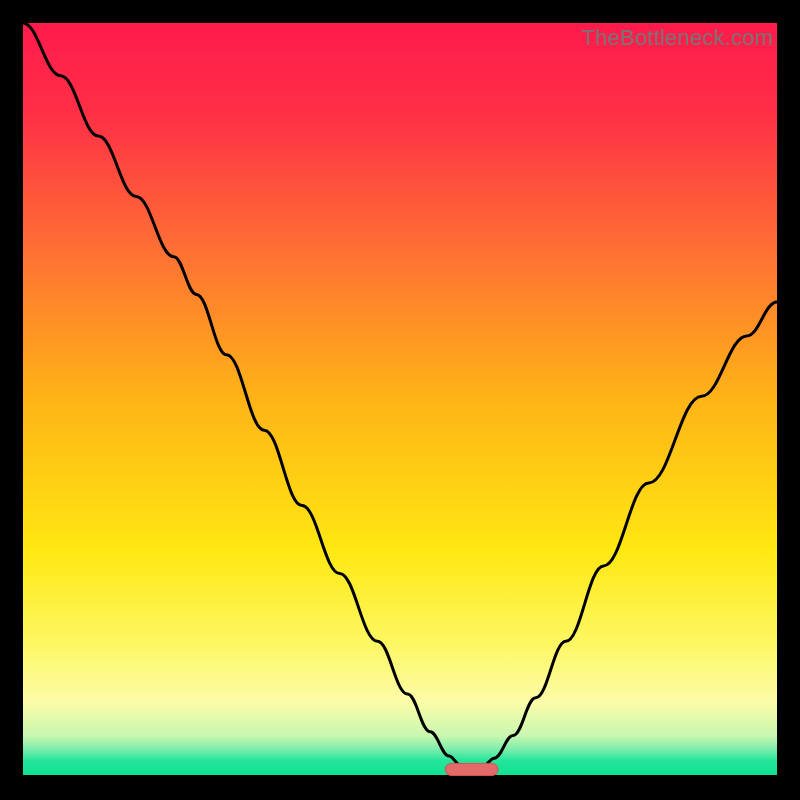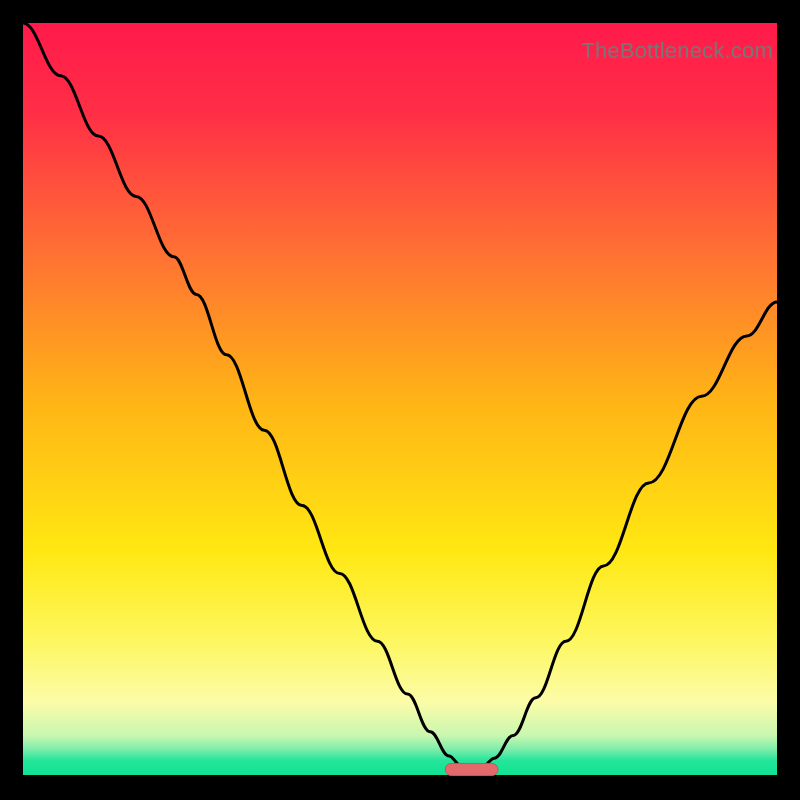--- a/index.html
+++ b/index.html
@@ -28,21 +28,20 @@
   }
   .watermark {
     position: absolute;
     top: 2px;
     right: 4px;
     color: #777;
     font-size: 22px;
     font-weight: 400;
     letter-spacing: 0.2px;
     user-select: none;
-    margin-top: 13px;
   }
 </style>
 </head>
 <body>
 
 <div class="frame">
   <svg class="plot" viewBox="0 0 754 754" preserveAspectRatio="none">
     <defs>
       <linearGradient id="bg-grad" x1="0" y1="0" x2="0" y2="1">
           <stop offset="0.00%" stop-color="#ff1a4b"></stop>

